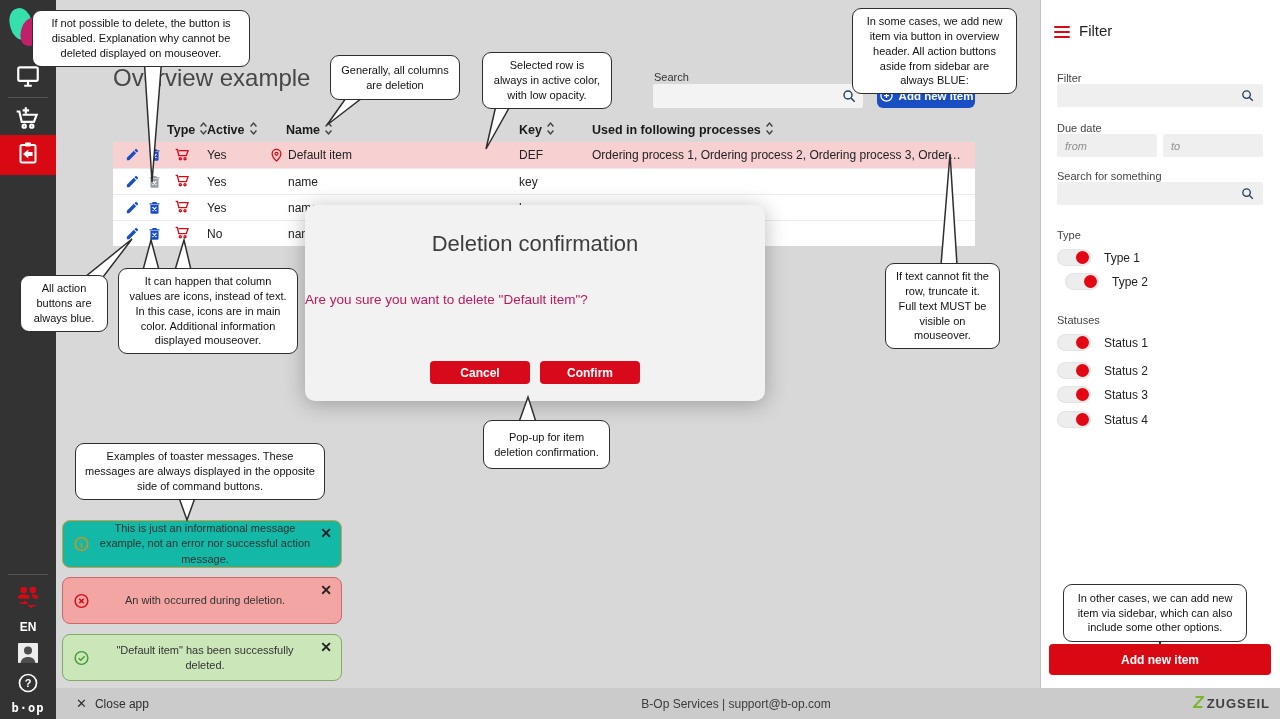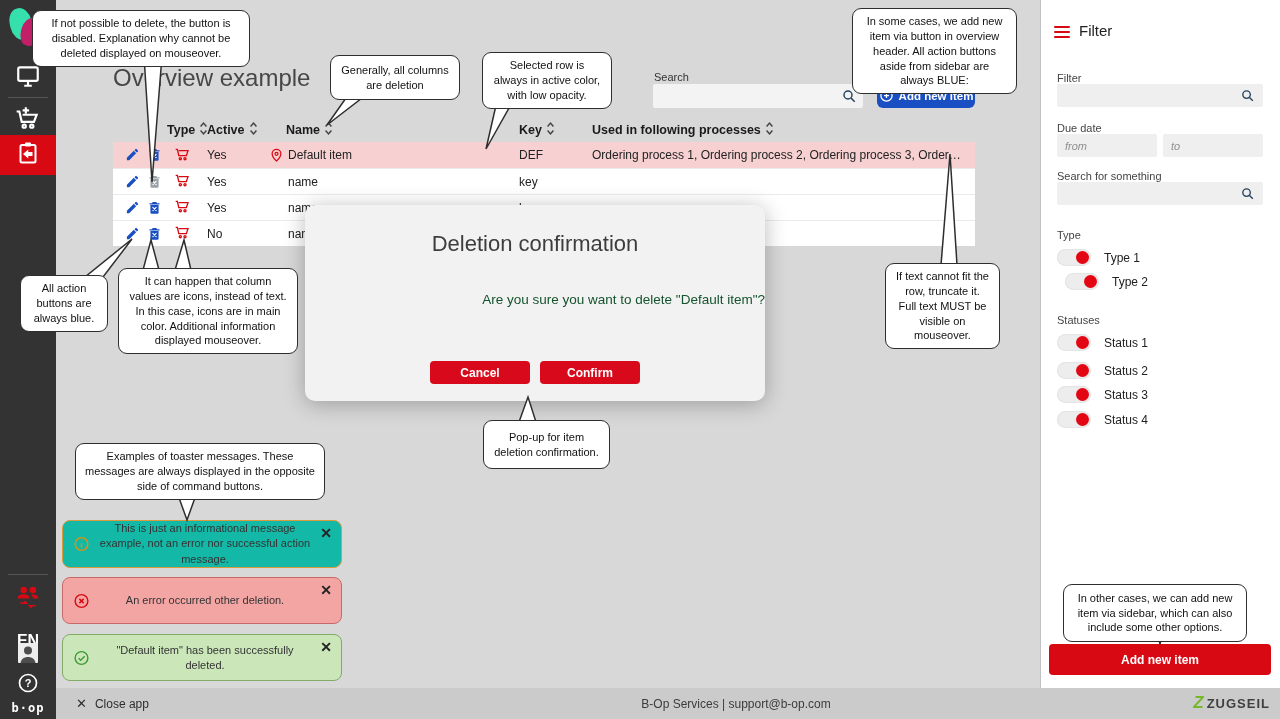--- a/index.html
+++ b/index.html
@@ -9,21 +9,21 @@
 
   
   .sidebar { position:absolute; left:0; top:0; width:56px; height:719px; background:#333333; z-index:10; }
   .logo { position:absolute; left:8px; top:6px; width:40px; height:42px; }
   .lg1 { position:absolute; left:2px; top:2px; width:22px; height:32px; background:#35e0ad; border-radius:46%; transform:rotate(-14deg); }
   .lg2 { position:absolute; left:13px; top:12px; width:19px; height:28px; background:#c12069; border-radius:46%; transform:rotate(16deg); }
   .lg3 { position:absolute; left:20px; top:10px; width:12px; height:22px; background:#e0622a; border-radius:46%; transform:rotate(28deg); }
   .nav-item { position:absolute; left:0; width:56px; height:40px; display:flex; align-items:center; justify-content:center; cursor:pointer; }
   .nav-item.active { background:#d90913; height:40px; }
   .side-divider { position:absolute; left:8px; width:40px; border-top:1px solid #555; }
-  .side-en { position:absolute; left:0; width:56px; text-align:center; color:#fff; font-size:16px; font-weight:bold;margin-top:12px; }
+  .side-en { position:absolute; left:0; width:56px; text-align:center; color:#fff; font-size:12px; font-weight:bold; }
   .side-brand { position:absolute; left:0; width:56px; text-align:center; color:#fff; font-size:12px; font-weight:800; font-family:"DejaVu Sans Mono", monospace; letter-spacing:1px; }
 
   
   .page-title { position:absolute; left:113px; top:64px; font-size:24px; font-weight:500; color:#474747; }
   .search-label { position:absolute; left:654px; top:71px; font-size:11px; color:#333; }
   .search-box { position:absolute; left:653px; top:84px; width:210px; height:24px; background:#f3f3f3; border-radius:2px; }
   .search-box input { position:absolute; left:6px; top:0; width:178px; height:24px; border:none; background:transparent; outline:none; font-size:12px; font-family:inherit; }
   .search-box .mag { position:absolute; right:6px; top:4px; width:16px; height:16px; }
   .btn-blue { position:absolute; left:877px; top:83px; width:98px; height:25px; background:#1a4fc3; border:none; border-radius:6px; color:#fff; font-size:11.5px; font-weight:bold; display:flex; align-items:center; justify-content:center; gap:5px; cursor:pointer; font-family:inherit; }
 
@@ -39,21 +39,21 @@
   .cell-type { padding-left:7px; }
   .cell-name { position:relative; padding-left:2px; }
   .cell-name .pin { position:absolute; left:-17px; top:50%; transform:translateY(-50%); width:15px; height:15px; }
   .cell-proc { overflow:hidden; white-space:nowrap; text-overflow:ellipsis; padding-right:14px; }
   .icon-btn { width:16px; height:16px; display:inline-block; cursor:pointer; }
   .blue { color:#1a4fc3; } .red { color:#d90913; } .gray { color:#9aa0a6; }
 
   
   .modal { position:absolute; left:305px; top:205px; width:460px; height:196px; background:#f2f2f2; border-radius:10px; box-shadow:0 3px 22px rgba(0,0,0,.28); z-index:30; }
   .modal-title { position:absolute; left:0; top:26px; width:100%; text-align:center; font-size:22px; font-weight:500; color:#3d3d3d; }
-  .modal-msg { position:absolute; left:0; top:87px; width:100%; text-align:right; font-size:13.5px; color:#14532d; }
+  .modal-msg { position:absolute; left:0; top:87px; width:100%; text-align:left; font-size:13.5px; color:#be185d; }
   .btn-red { position:absolute; top:156px; width:100px; height:23px; background:#d9091c; border:none; border-radius:4px; color:#fff; font-size:12px; font-weight:bold; cursor:pointer; font-family:inherit; }
 
   
   .toast { position:absolute; left:62px; width:280px; border-radius:8px; z-index:20; font-size:11px; color:#333; }
   .toast .tmsg { position:absolute; left:34px; right:28px; top:50%; transform:translateY(-50%); text-align:center; line-height:1.4; }
   .toast .ticon { position:absolute; left:10px; top:50%; transform:translateY(-50%); width:17px; height:17px; }
   .toast .tclose { position:absolute; right:9px; top:5px; font-size:14px; font-weight:bold; color:#222; cursor:pointer; line-height:1; }
   .toast.info { top:520px; height:48px; background:#14b8a6; border:1px solid #d89c3e; }
   .toast.error { top:577px; height:47px; background:#f3a5a4; border:1px solid #c96a6a; }
   .toast.success { top:634px; height:47px; background:#cbe7ba; border:1px solid #82ab67; }
@@ -322,21 +322,21 @@
           <path d="M12 7.2v.3"></path>
         </svg></span>
     <span class="tmsg">This is just an informational message example, not an error nor successful action message.</span>
     <span class="tclose">✕</span>
   </div>
   <div class="toast error">
     <span class="ticon"><svg width="17" height="17" viewBox="0 0 24 24" fill="none" stroke="#d90913" stroke-width="2">
           <circle cx="12" cy="12" r="9"></circle>
           <path d="M9 9l6 6M15 9l-6 6"></path>
         </svg></span>
-    <span class="tmsg">An error occurred other deletion.</span>
+    <span class="tmsg">An with occurred during deletion.</span>
     <span class="tclose">✕</span>
   </div>
   <div class="toast success">
     <span class="ticon"><svg width="17" height="17" viewBox="0 0 24 24" fill="none" stroke="#3f9c35" stroke-width="2">
           <circle cx="12" cy="12" r="9"></circle>
           <path d="M8 12.5l2.8 2.8L16.5 9.5"></path>
         </svg></span>
     <span class="tmsg">"Default item" has been successfully deleted.</span>
     <span class="tclose">✕</span>
   </div>

